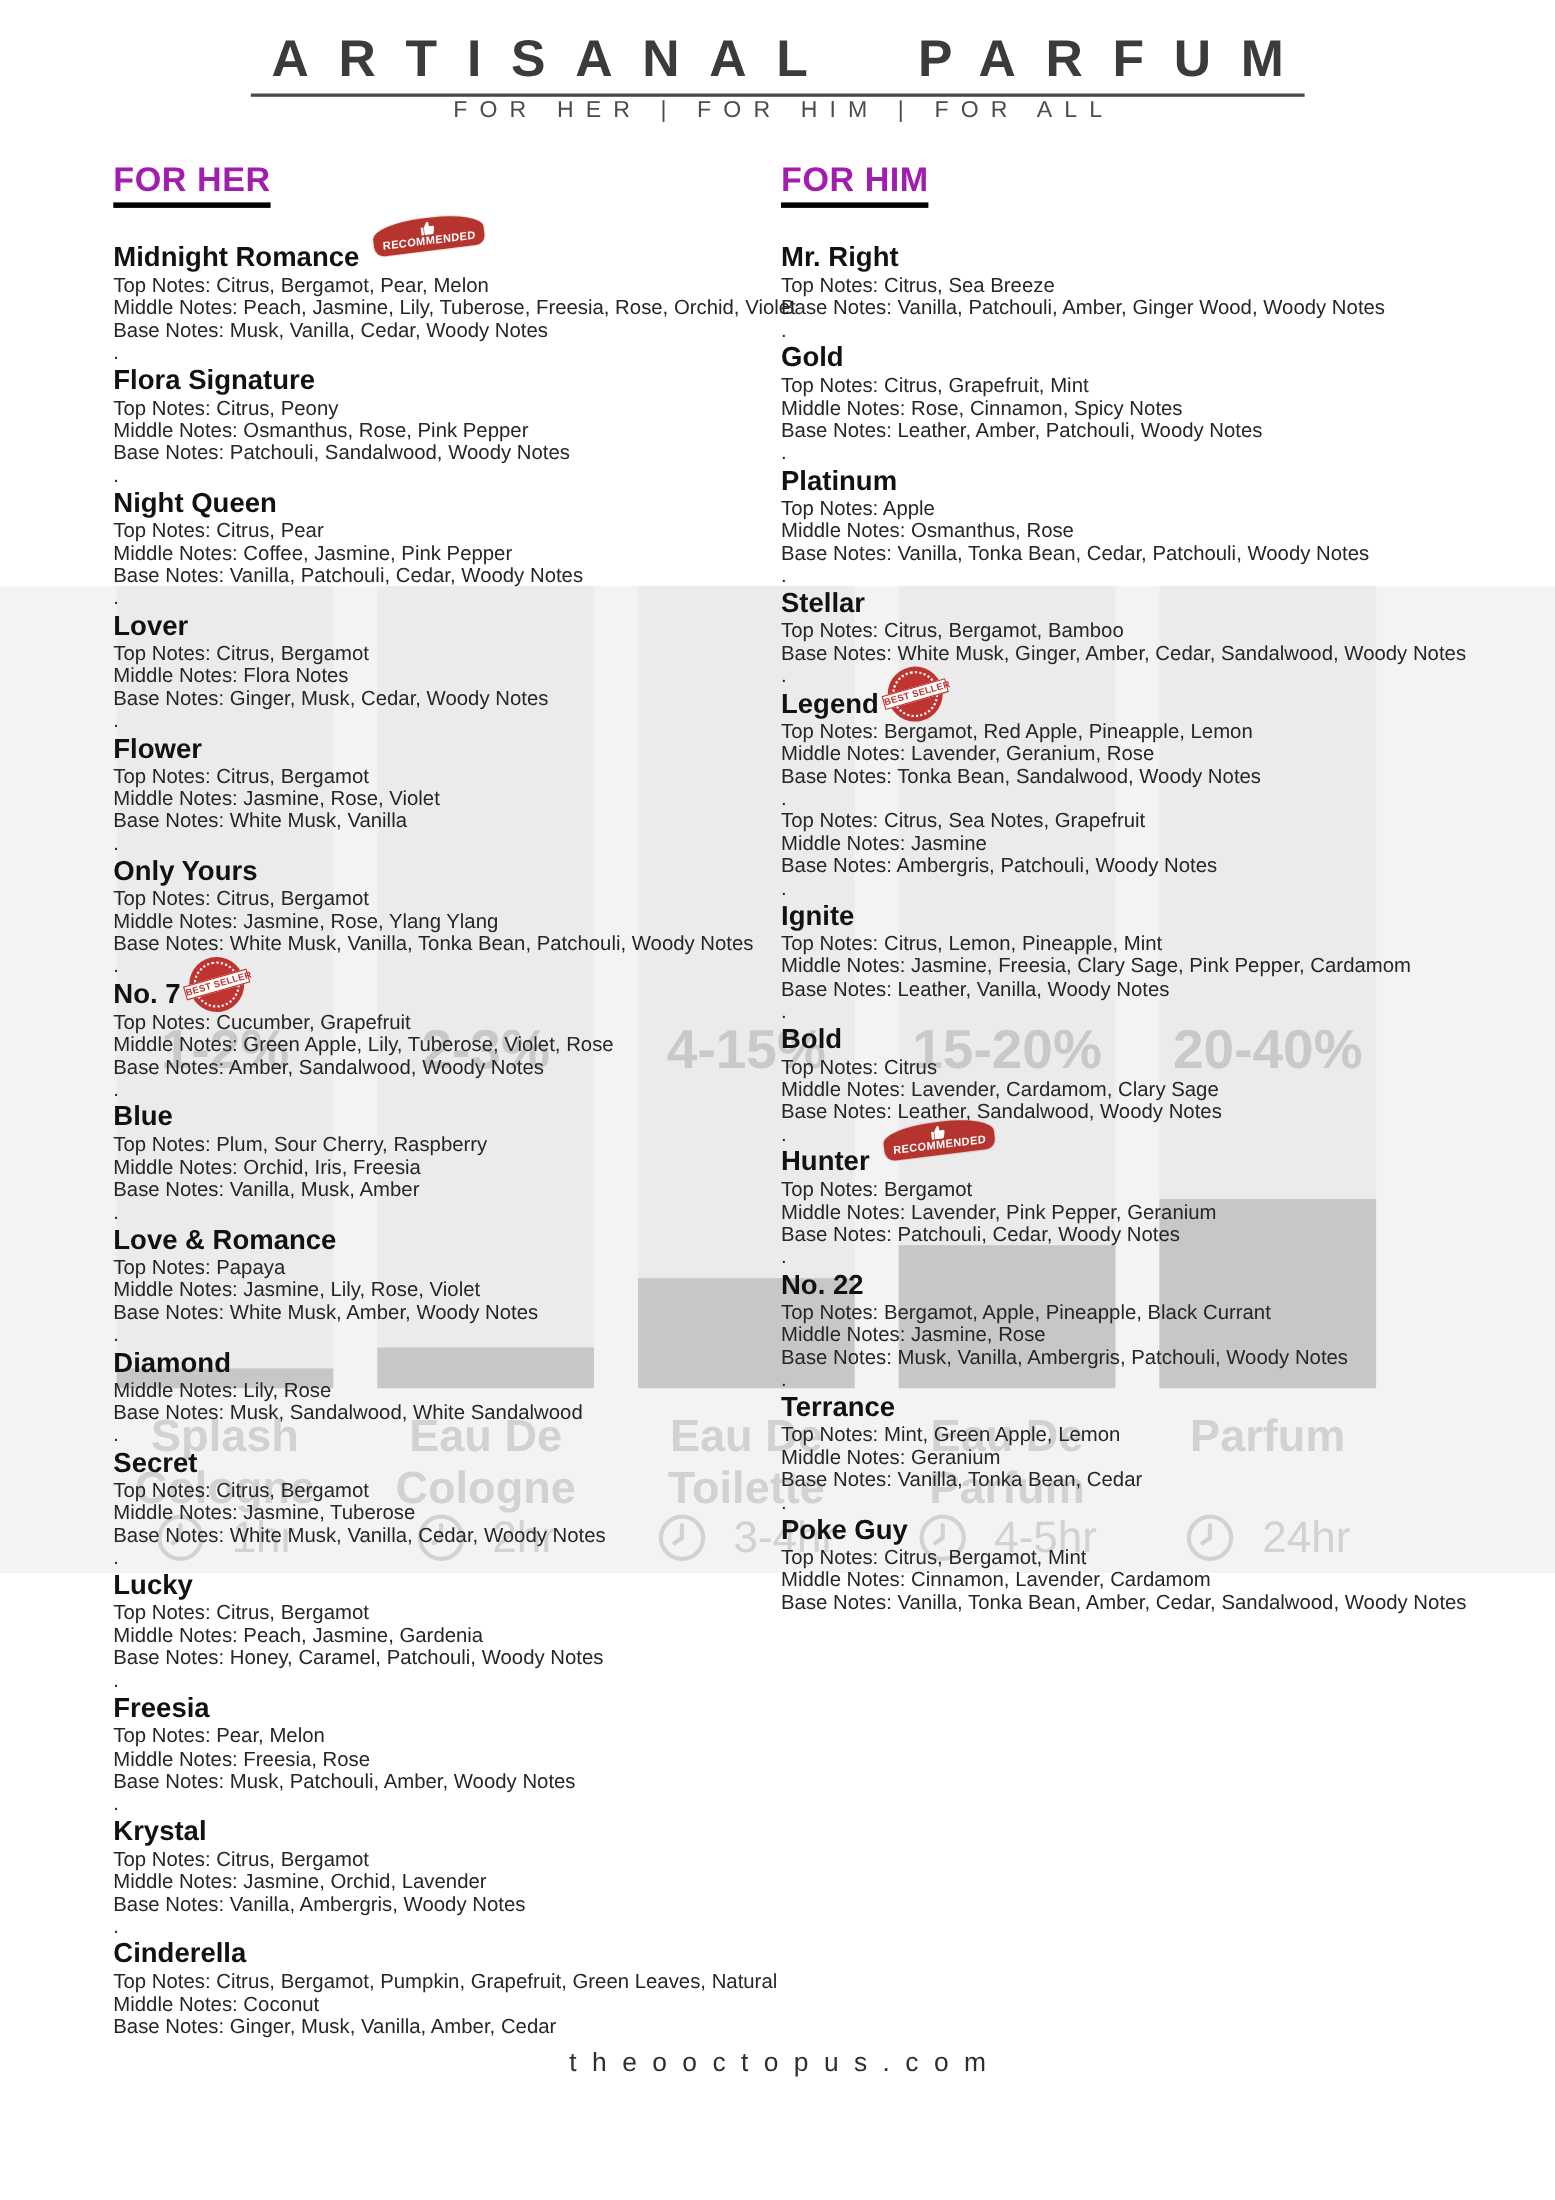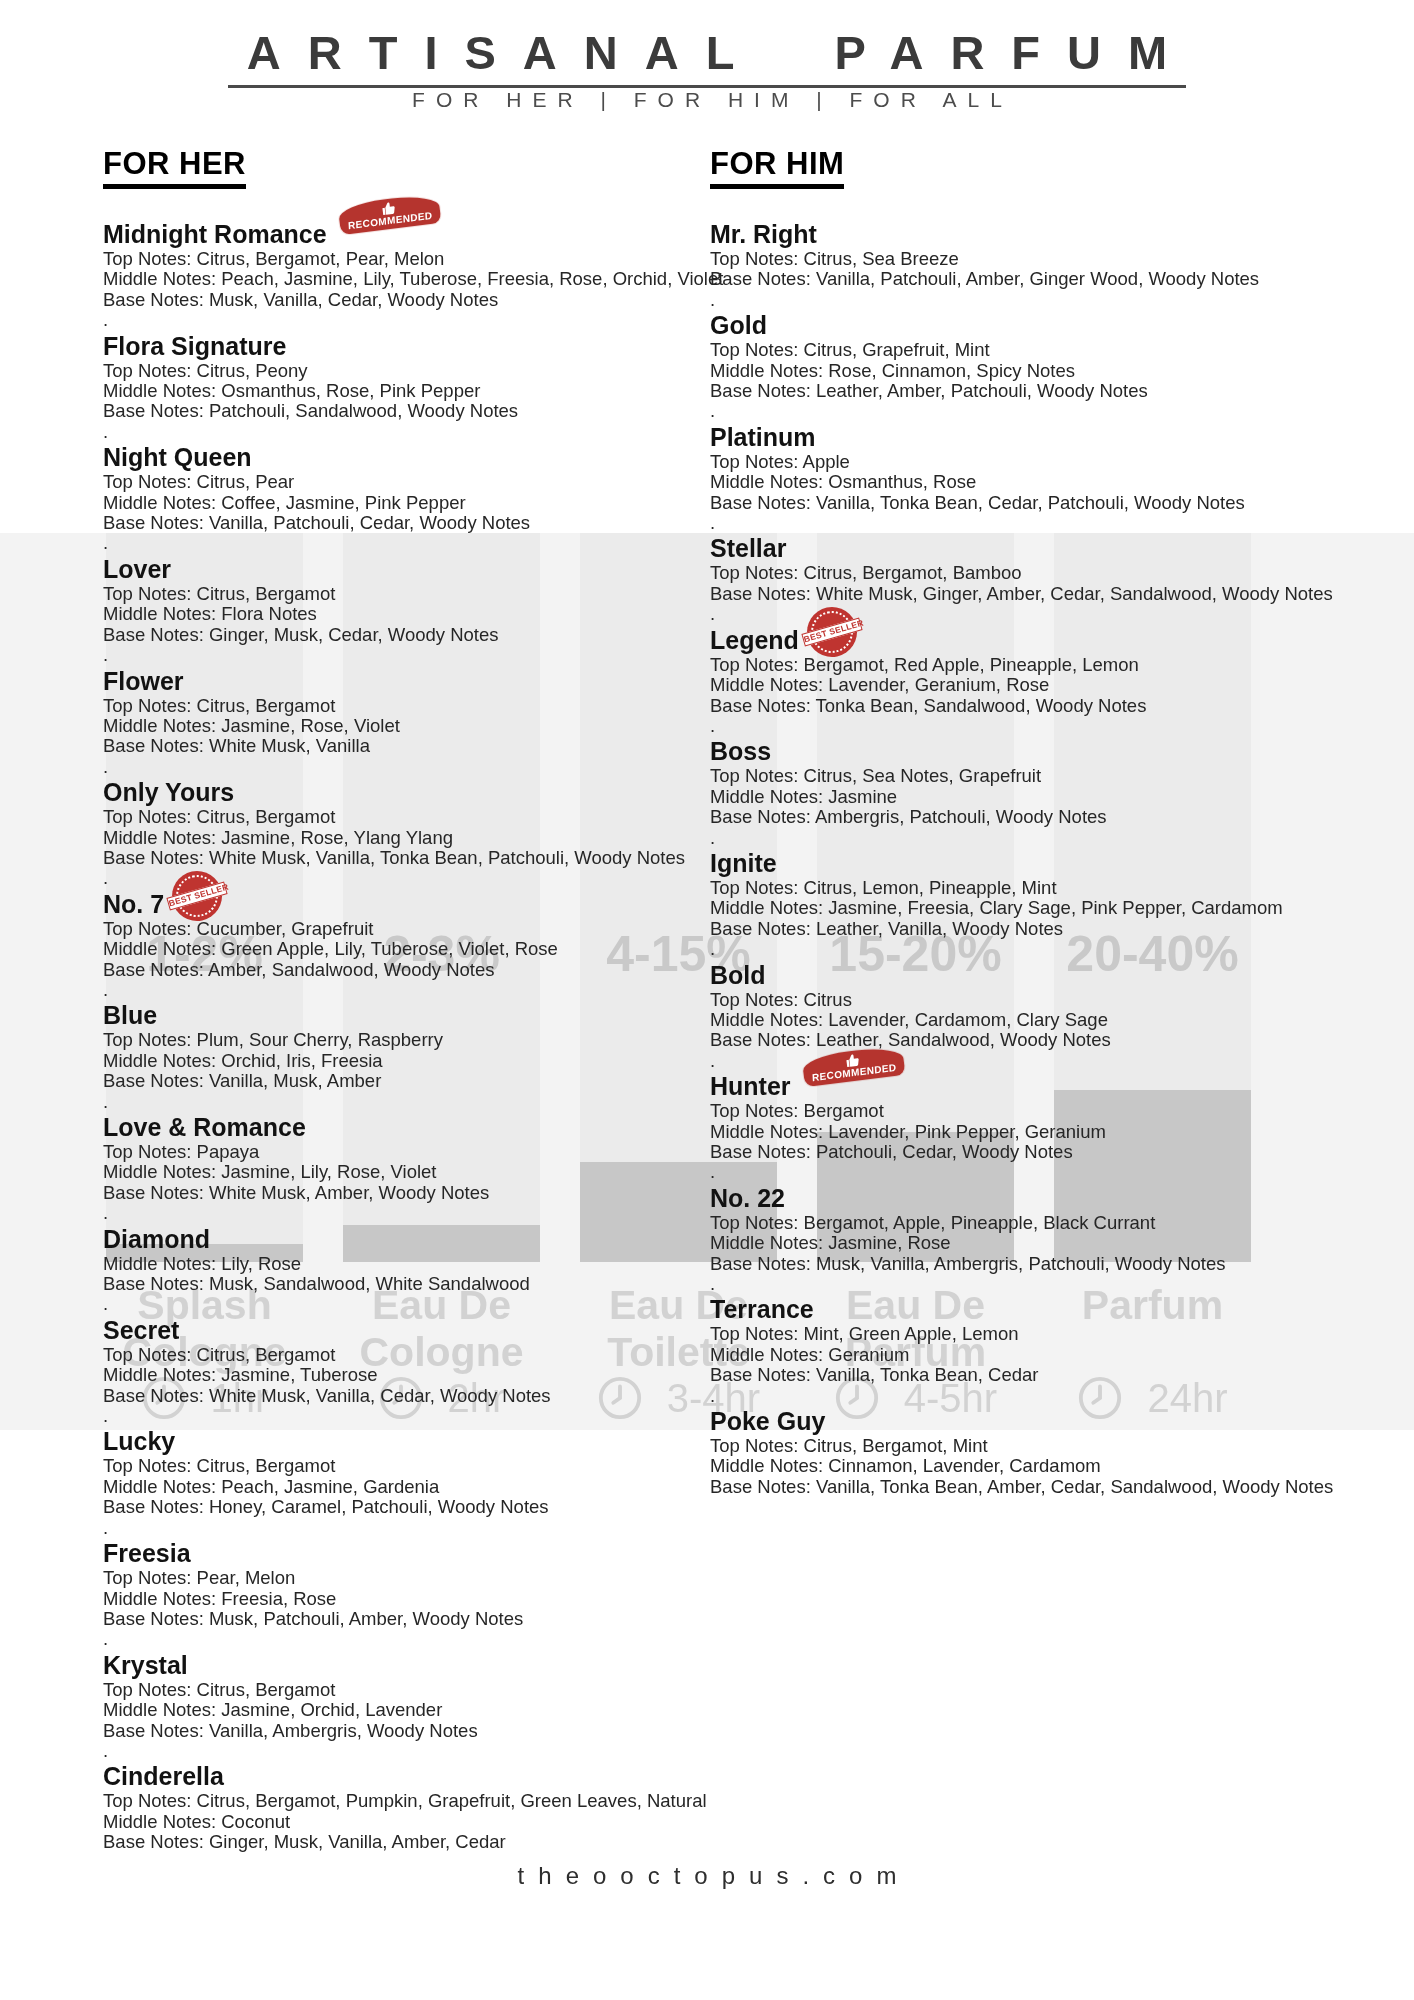--- a/index.html
+++ b/index.html
@@ -42,21 +42,21 @@
     display:flex;align-items:center;justify-content:center;gap:24px;
   }
   .wm-dur{font-size:40px;font-weight:400;color:#d2d2d2;line-height:52px;}
 
   
   .col{position:absolute;top:146px;z-index:1;}
   .col-her{left:103px;width:605px;}
   .col-him{left:710px;width:660px;}
   .col-heading{
     display:inline-block;margin:0 0 30px 0;
-    font-size:31px;font-weight:800;color:#000000;
+    font-size:31px;font-weight:800;color:#a21caf;
     border-bottom:5px solid #000;padding-bottom:2px;letter-spacing:0.5px;
   }
   .entries{display:block;}
   .entry-name{
     margin:0;font-size:25px;line-height:30px;font-weight:700;color:#121212;
     white-space:nowrap;
   }
   .note{
     font-size:18.5px;line-height:20.4px;color:#262626;white-space:nowrap;
   }
@@ -333,21 +333,20 @@
         <div class="entry">
           <h3 class="entry-name"><span>Legend</span><span class="badge-slot bs"><span class="badge-bs-abs">
                 <span class="bs-band">BEST SELLER</span>
               </span></span></h3>
           <div class="note">Top Notes: Bergamot, Red Apple, Pineapple, Lemon</div>
           <div class="note">Middle Notes: Lavender, Geranium, Rose</div>
           <div class="note">Base Notes: Tonka Bean, Sandalwood, Woody Notes</div>
         </div>
         <div class="sep-dot">.</div>
         <div class="entry">
-          <h3 class="entry-name"><span>Boss</span></h3>
           <div class="note">Top Notes: Citrus, Sea Notes, Grapefruit</div>
           <div class="note">Middle Notes: Jasmine</div>
           <div class="note">Base Notes: Ambergris, Patchouli, Woody Notes</div>
         </div>
         <div class="sep-dot">.</div>
         <div class="entry">
           <h3 class="entry-name"><span>Ignite</span></h3>
           <div class="note">Top Notes: Citrus, Lemon, Pineapple, Mint</div>
           <div class="note">Middle Notes: Jasmine, Freesia, Clary Sage, Pink Pepper, Cardamom</div>
           <div class="note">Base Notes: Leather, Vanilla, Woody Notes</div>

